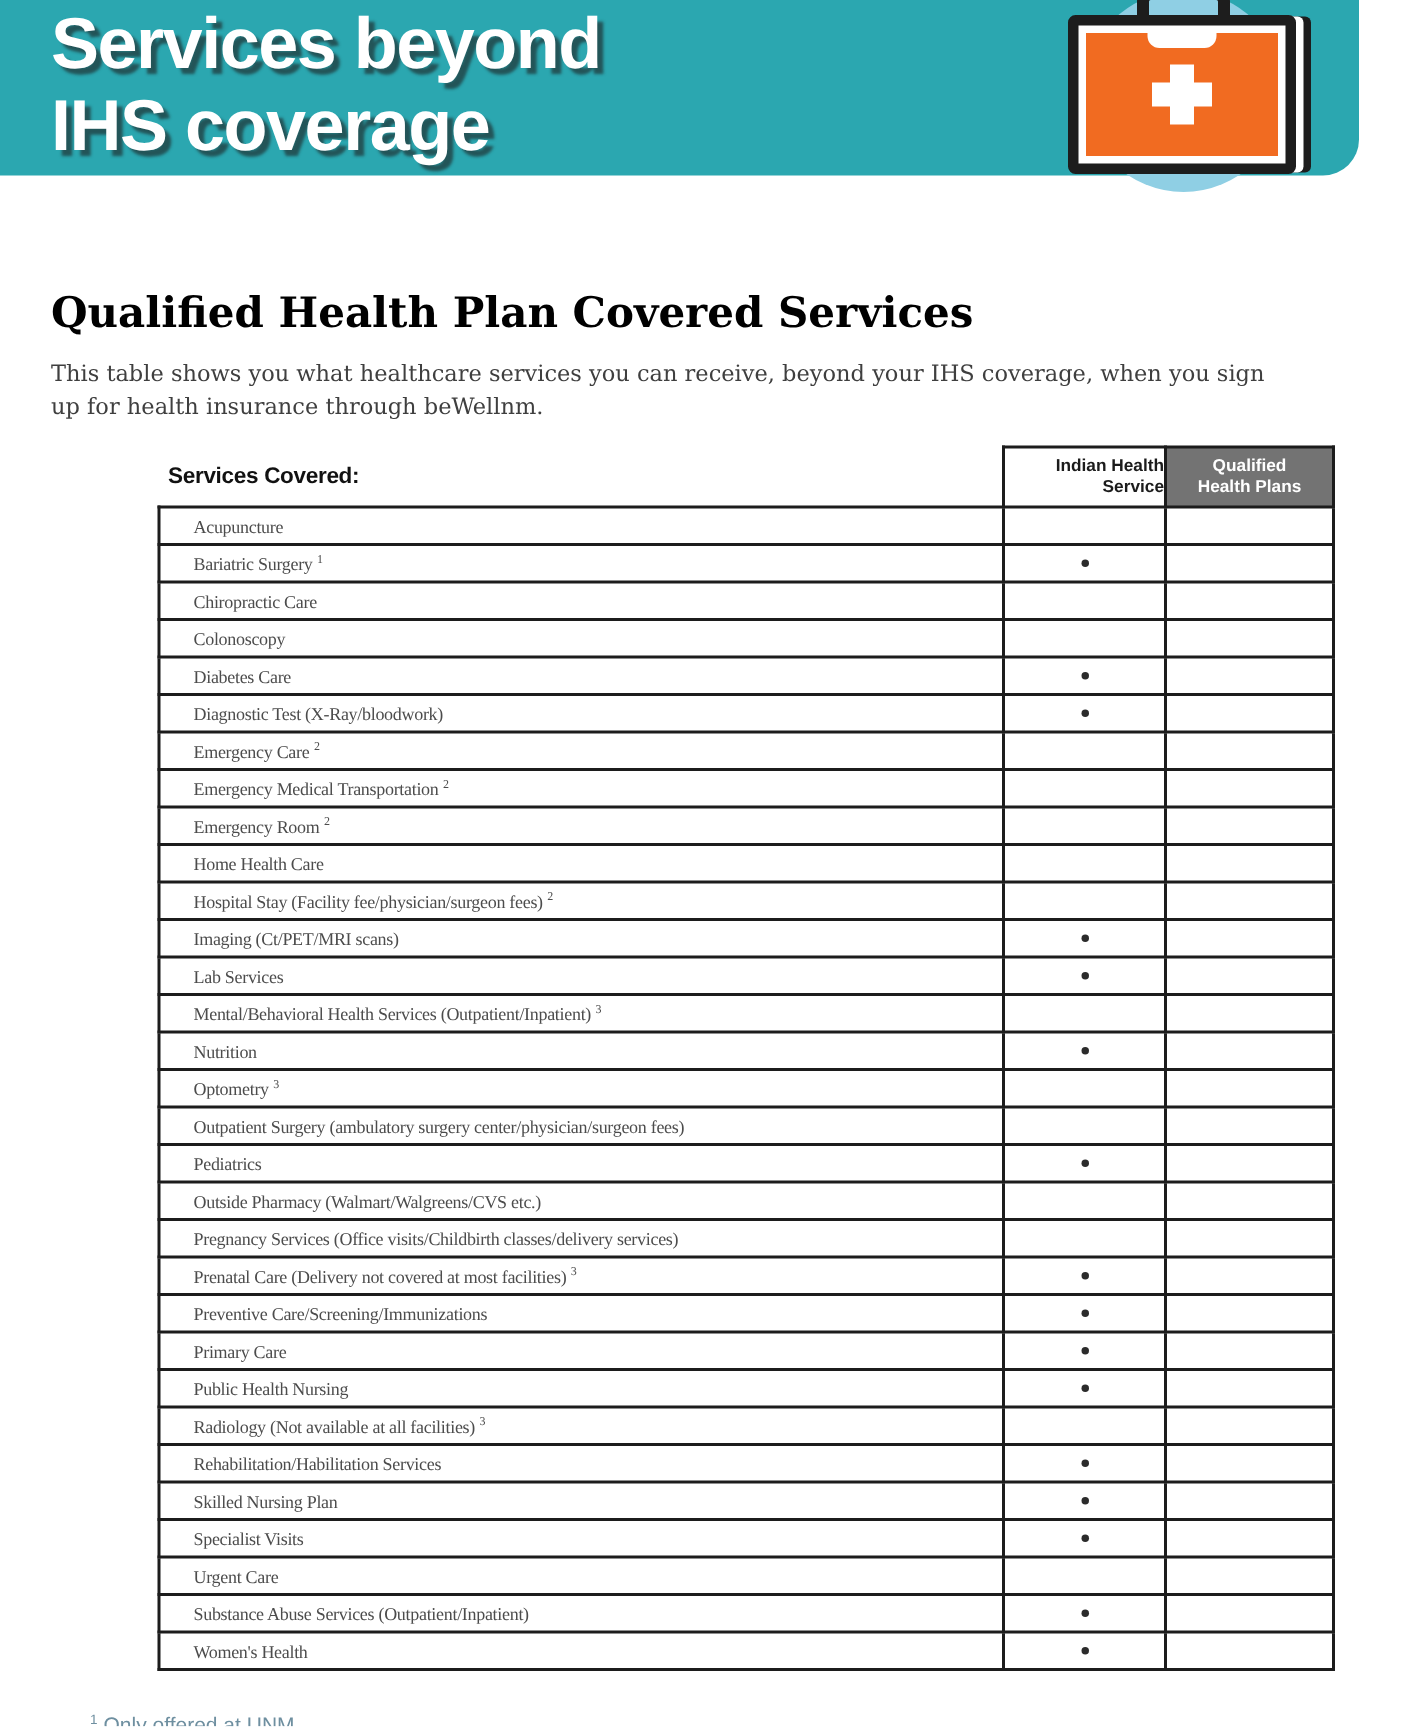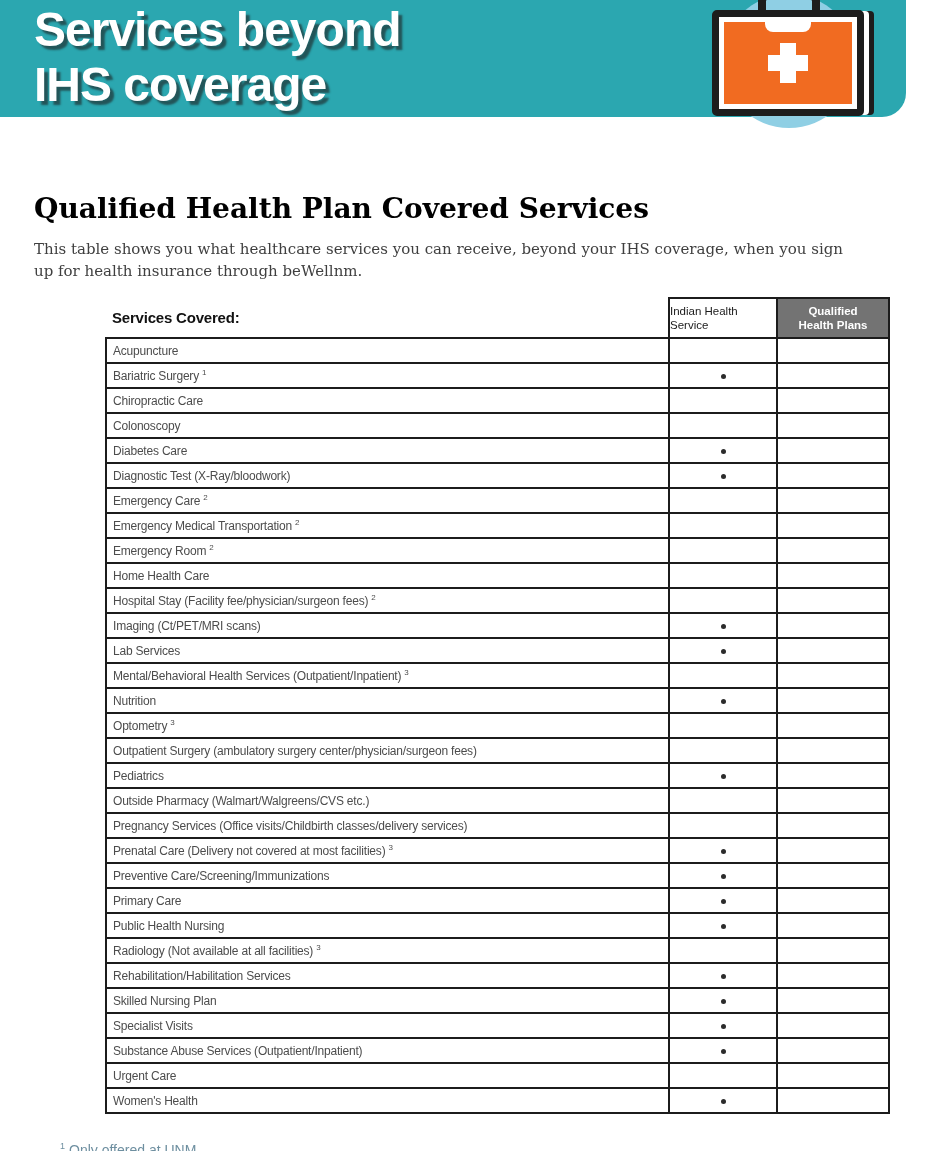--- a/index.html
+++ b/index.html
@@ -111,49 +111,50 @@
     text-align: left;
     padding-left: 6px;
     font-size: 15px;
     font-weight: bold;
     color: #111111;
     letter-spacing: -0.2px;
   }
   .th-ihs {
     border: 2px solid #1c1c1c;
     background: #ffffff;
-    text-align: left;
+    text-align: right;
     font-size: 11.5px;
     line-height: 14px;
-    font-weight: normal;
+    font-weight: bold;
     color: #1b1b1b;
   }
   .th-qhp {
     border: 2px solid #1c1c1c;
     background: #737373;
     text-align: center;
     font-size: 11.5px;
     line-height: 14px;
     font-weight: bold;
     color: #ffffff;
   }
 
   .tbl tbody td {
     height: 25px;
     border: 2px solid #1c1c1c;
     background: #ffffff;
     vertical-align: middle;
   }
   td.svc {
-    padding-left: 6px;
+    padding-left: 22px;
     font-size: 12px;
     color: #4C4C4C;
     letter-spacing: -0.2px;
     white-space: nowrap;
     overflow: hidden;
+    font-family: Liberation Serif, serif;
   }
   td.svc sup { font-size: 8px; color: #4C4C4C; margin-left: 3px; }
   td.ihs, td.qhp { text-align: center; }
   td.qhp { background: #239EA8; }
   .dot {
     display: inline-block;
     width: 5px; height: 5px;
     border-radius: 50%;
     visibility: hidden;
     vertical-align: middle;
@@ -385,28 +386,28 @@
       <td class="qhp"><span class="dot light show"></span></td>
     </tr>
 
     <tr>
       <td class="svc"><span>Specialist Visits</span><sup></sup></td>
       <td class="ihs"><span class="dot dark show"></span></td>
       <td class="qhp"><span class="dot light show"></span></td>
     </tr>
 
     <tr>
+      <td class="svc"><span>Urgent Care</span><sup></sup></td>
+      <td class="ihs"><span class="dot dark"></span></td>
+      <td class="qhp"><span class="dot light show"></span></td>
+    </tr>
+
+    <tr>
       <td class="svc"><span>Substance Abuse Services (Outpatient/Inpatient)</span><sup></sup></td>
       <td class="ihs"><span class="dot dark show"></span></td>
-      <td class="qhp"><span class="dot light show"></span></td>
-    </tr>
-
-    <tr>
-      <td class="svc"><span>Urgent Care</span><sup></sup></td>
-      <td class="ihs"><span class="dot dark"></span></td>
       <td class="qhp"><span class="dot light show"></span></td>
     </tr>
 
     <tr>
       <td class="svc"><span>Women's Health</span><sup></sup></td>
       <td class="ihs"><span class="dot dark show"></span></td>
       <td class="qhp"><span class="dot light show"></span></td>
     </tr>
   </tbody>
   </table>

